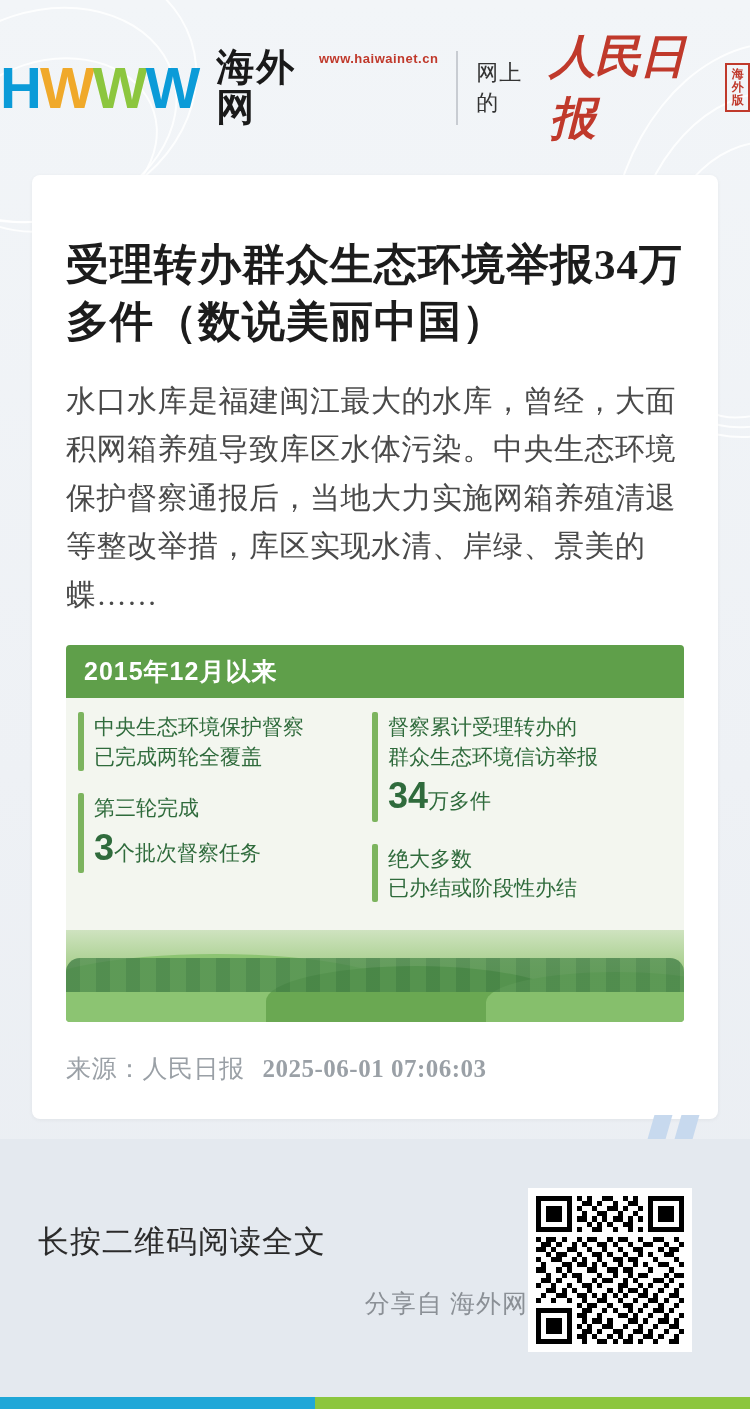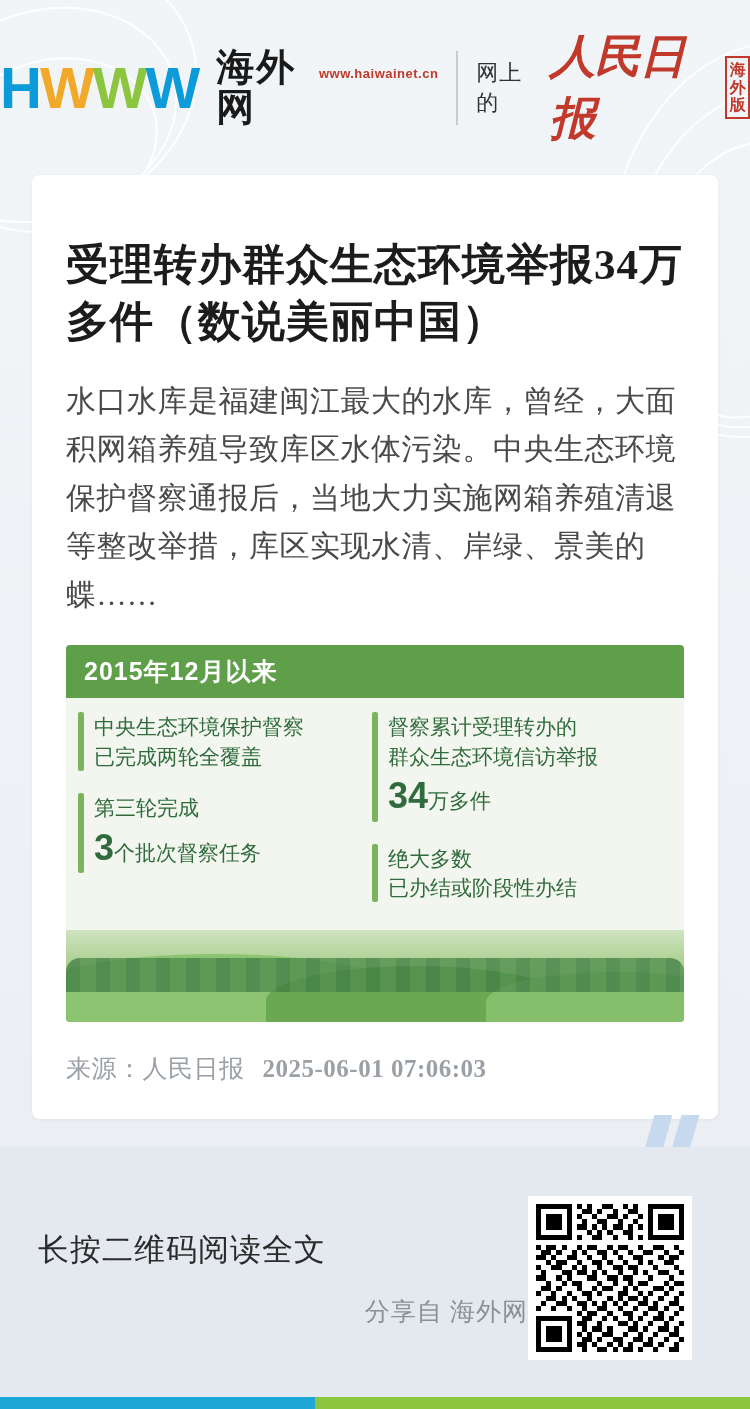--- a/index.html
+++ b/index.html
@@ -50,33 +50,33 @@
   .hww span:nth-child(2) { color: #f0a92a; }
   .hww span:nth-child(3) { color: #8cc63e; }
   .hww span:nth-child(4) { color: #0b9bd8; }
   .hww-ext { display: flex; flex-direction: row; justify-content: flex-end; }
   .hww-cn {
     font-size: 38px; font-weight: bold; color: #1a1a1a;
     line-height: 1.05; letter-spacing: 2px;
   }
   .hww-url {
     font-size: 13px; color: #c0392b; font-weight: bold;
-    letter-spacing: .5px; margin-top: 18px;
+    letter-spacing: .5px; margin-top: 3px;
   }
   .divider-v { width: 2px; height: 74px; background: #c8ccd2; }
   .rmrb { display: flex; align-items: center; gap: 10px; }
   .rmrb-pre { font-size: 22px; color: #333; letter-spacing: 1px; }
   .rmrb-name {
     font-family: "Liberation Serif", serif;
     font-size: 46px; font-weight: bold; color: #c0392b;
     font-style: italic; letter-spacing: -1px;
   }
   .rmrb-badge {
     border: 2px solid #c0392b; color: #c0392b;
-    font-size: 16px; line-height: 1.1; padding: 3px 2px;
+    font-size: 12px; line-height: 1.1; padding: 3px 2px;
     width: 26px; text-align: center; font-weight: bold;
   }
 
   
   .card {
     position: relative;
     margin: 0 32px;
     background: #fff;
     border-radius: 8px;
     padding: 62px 34px 34px 34px;
@@ -176,21 +176,21 @@
   .quote-mark i {
     display: block;
     width: 18px; height: 52px;
     background: #c7d9ee;
     transform: skewX(-16deg);
   }
 
   
   .footer {
     position: absolute;
-    left: 0; right: 0; bottom: 0;
+    left: 0; right: 0; bottom: 8px;
     height: 262px;
     background: #e4e9ef;
     display: flex;
     align-items: center;
     padding: 0 38px;
   }
   .footer-text { flex: 1; }
   .f-main {
     font-family: "Liberation Serif", serif;
     font-size: 31px; color: #2b2b2b; letter-spacing: 1px;

